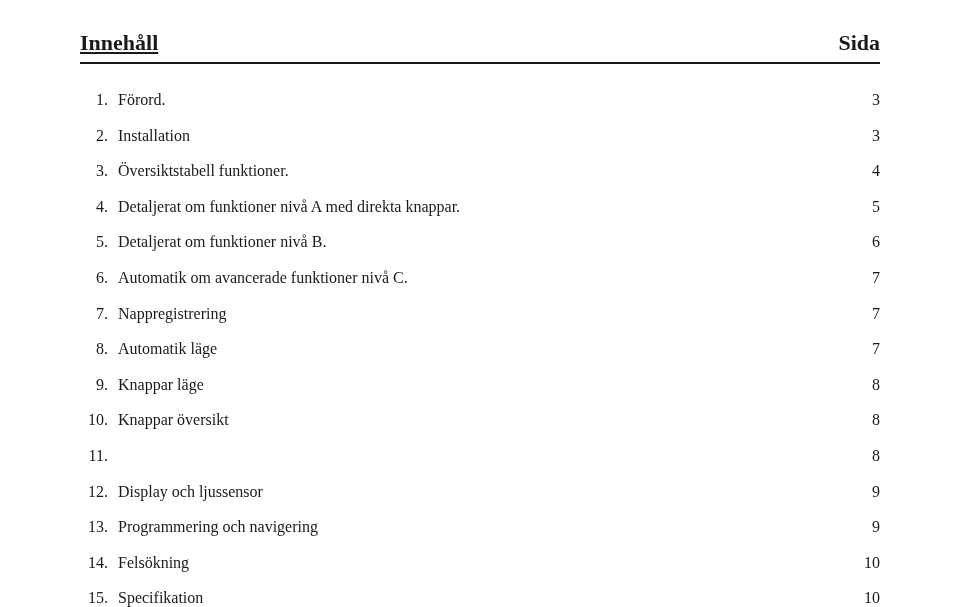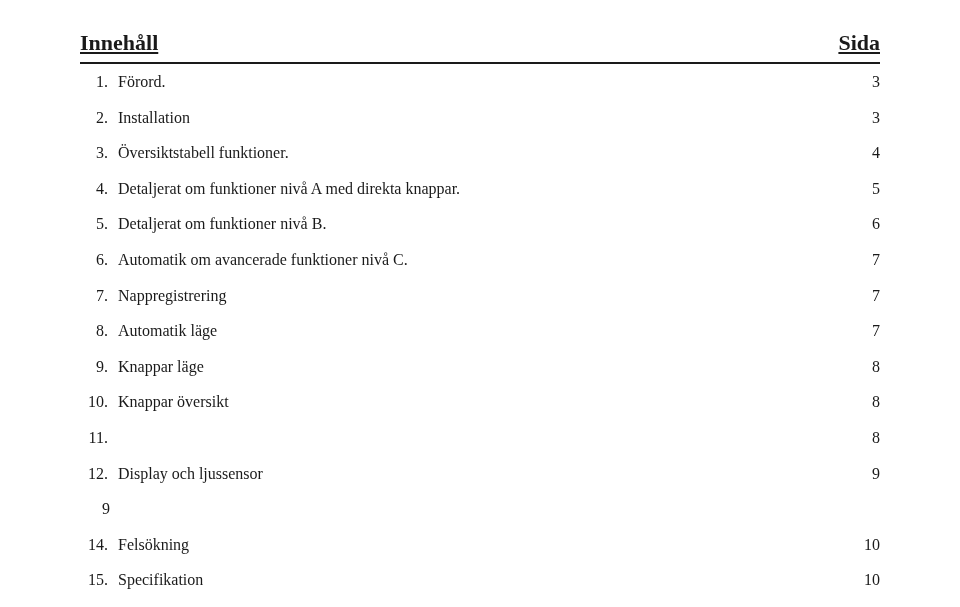--- a/index.html
+++ b/index.html
@@ -21,32 +21,32 @@
     .toc-container {
       width: 100%;
     }
 
     .toc-header {
       display: flex;
       justify-content: space-between;
       align-items: baseline;
       border-bottom: 2px solid #1a1a1a;
       padding-bottom: 6px;
+      margin-bottom: 18px;
     }
 
     .toc-header-title {
       font-size: 22px;
       font-weight: bold;
       text-decoration: underline;
     }
 
     .toc-header-page {
       font-size: 22px;
       font-weight: bold;
-      text-decoration: underline;
     }
 
     .toc-row {
       display: flex;
       justify-content: space-between;
       align-items: baseline;
       padding: 5px 0;
       font-size: 16px;
       line-height: 1.6;
     }
@@ -159,20 +159,24 @@
       <span class="toc-row-page">8</span>
     </div>
       <div class="toc-row">
       <div class="toc-row-left">
         <span class="toc-row-num">12.</span>
         <span class="toc-row-text">Display och ljussensor</span>
       </div>
       <span class="toc-row-page">9</span>
     </div>
       <div class="toc-row">
+      <div class="toc-row-left">
+        <span class="toc-row-num">13.</span>
+        <span class="toc-row-text">Programmering och navigering</span>
+      </div>
       <span class="toc-row-page">9</span>
     </div>
       <div class="toc-row">
       <div class="toc-row-left">
         <span class="toc-row-num">14.</span>
         <span class="toc-row-text">Felsökning</span>
       </div>
       <span class="toc-row-page">10</span>
     </div>
       <div class="toc-row">

